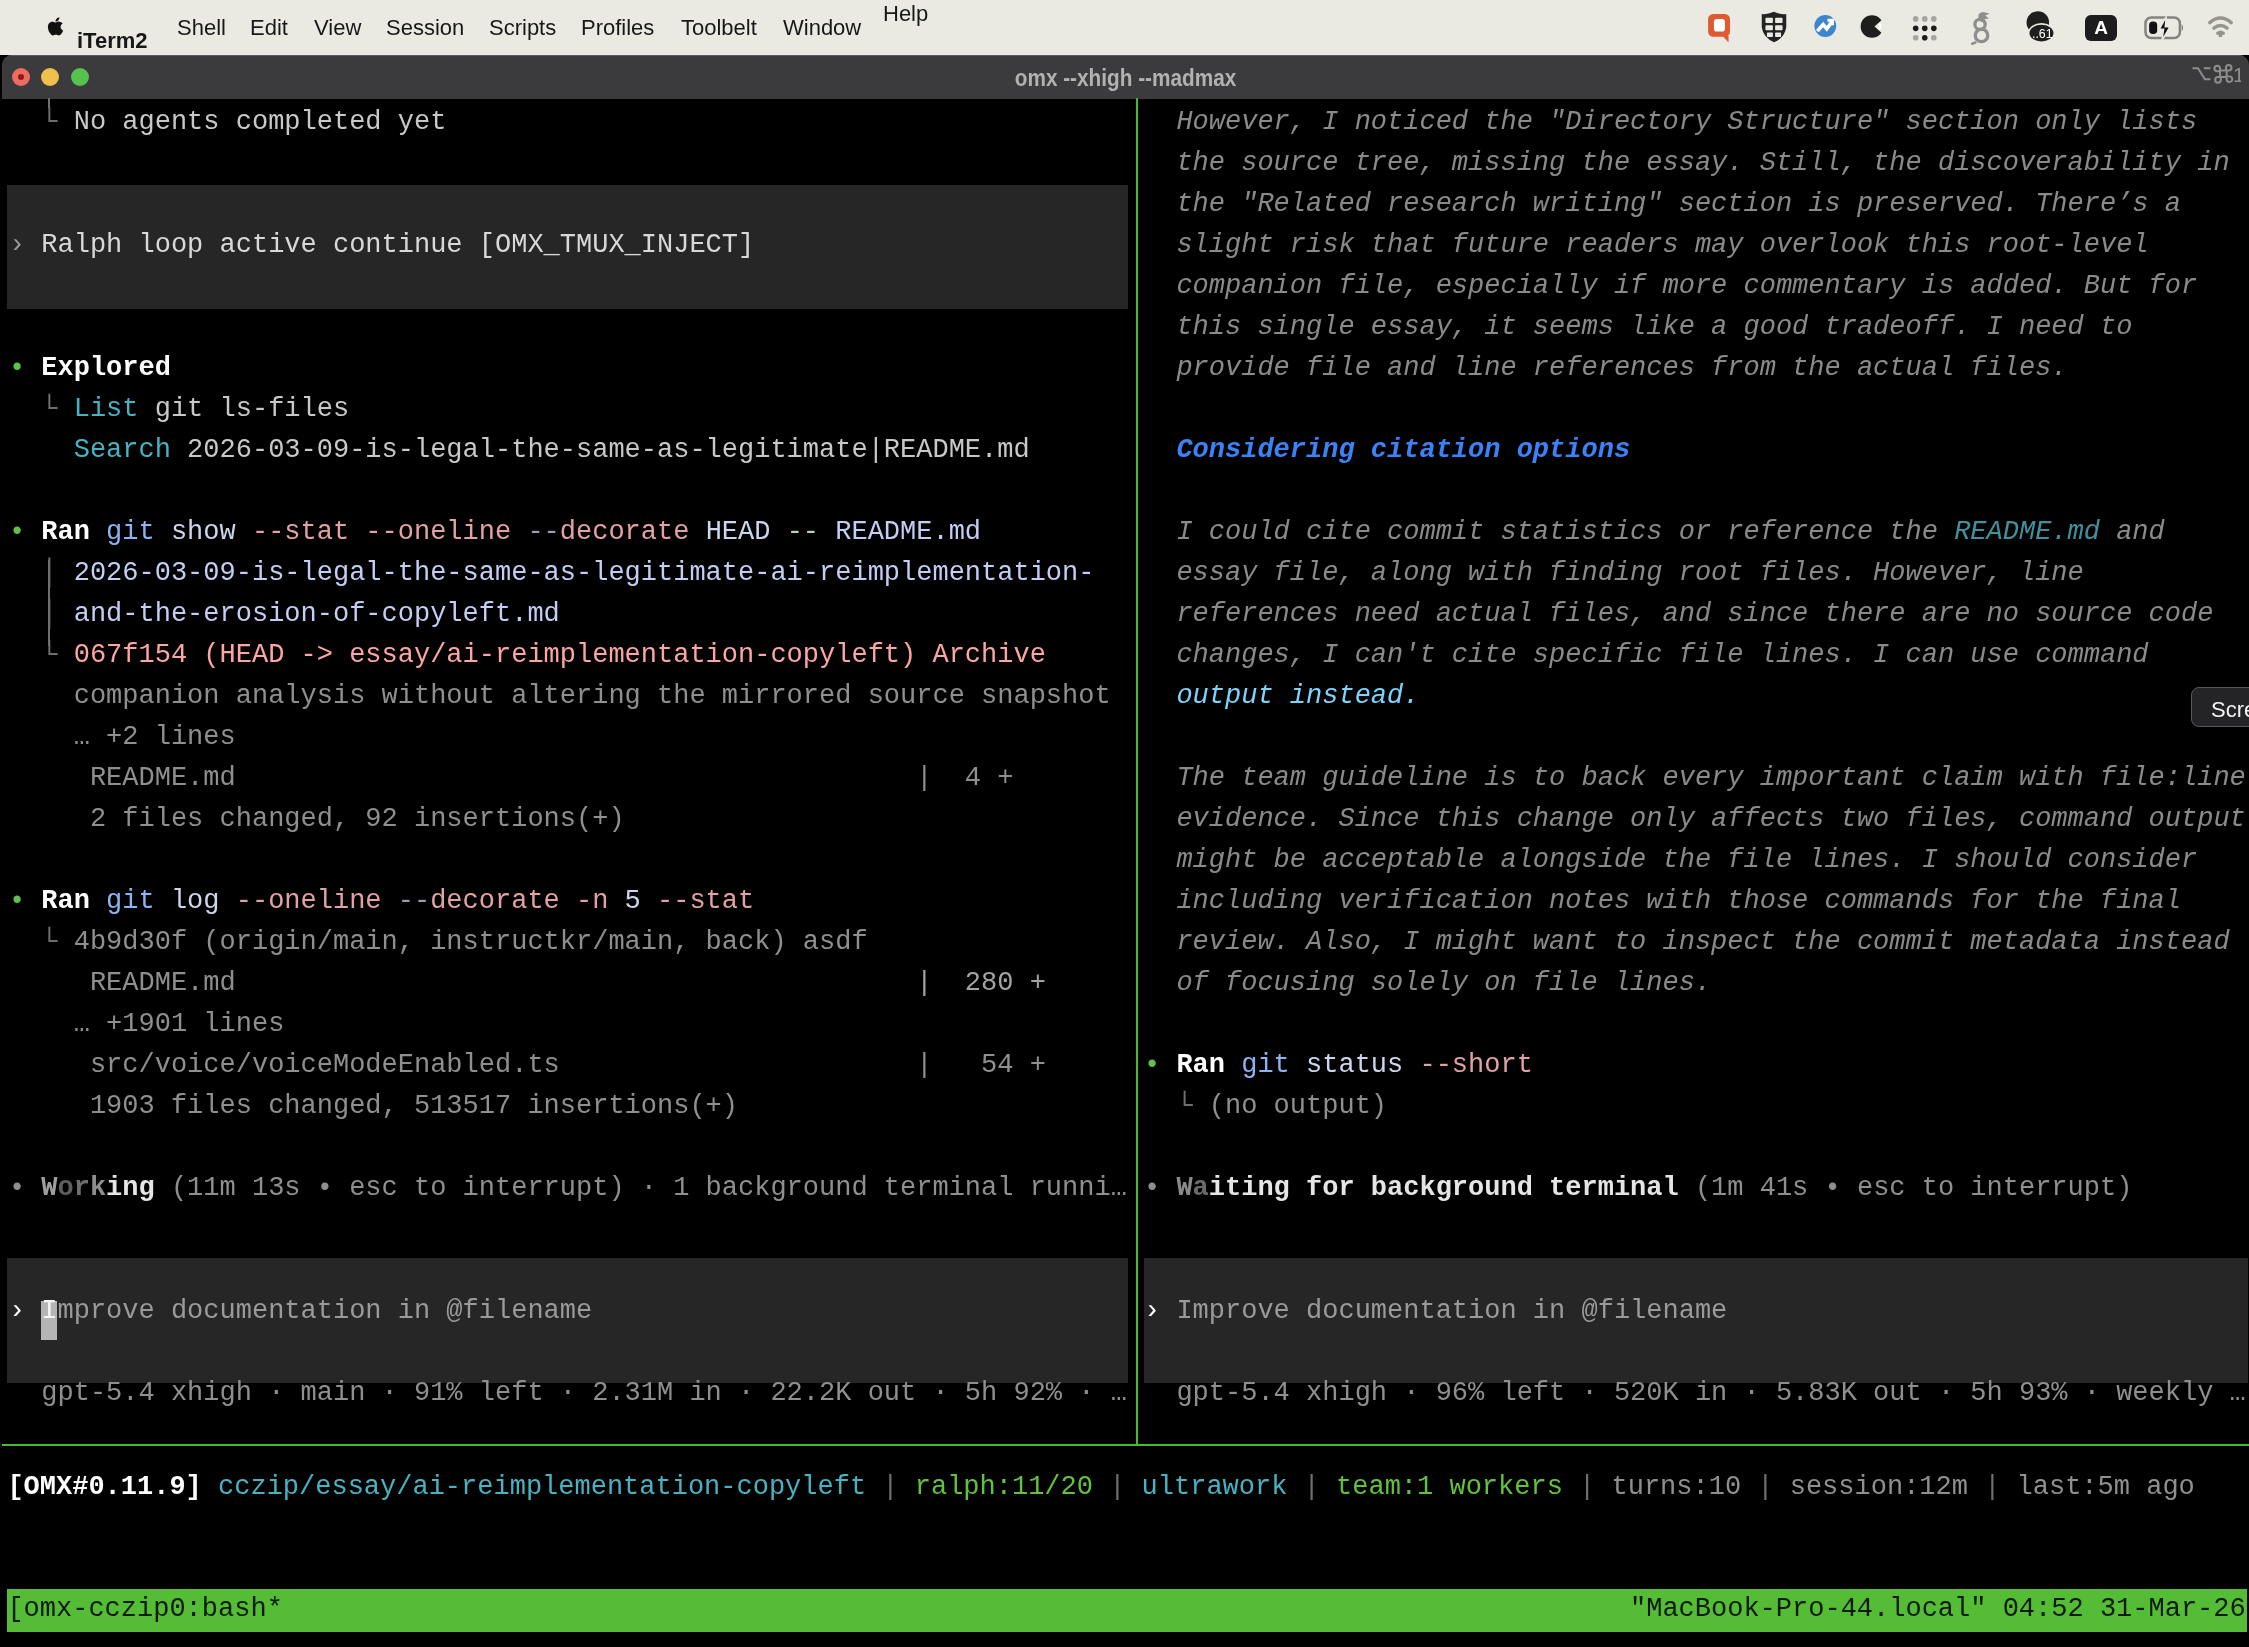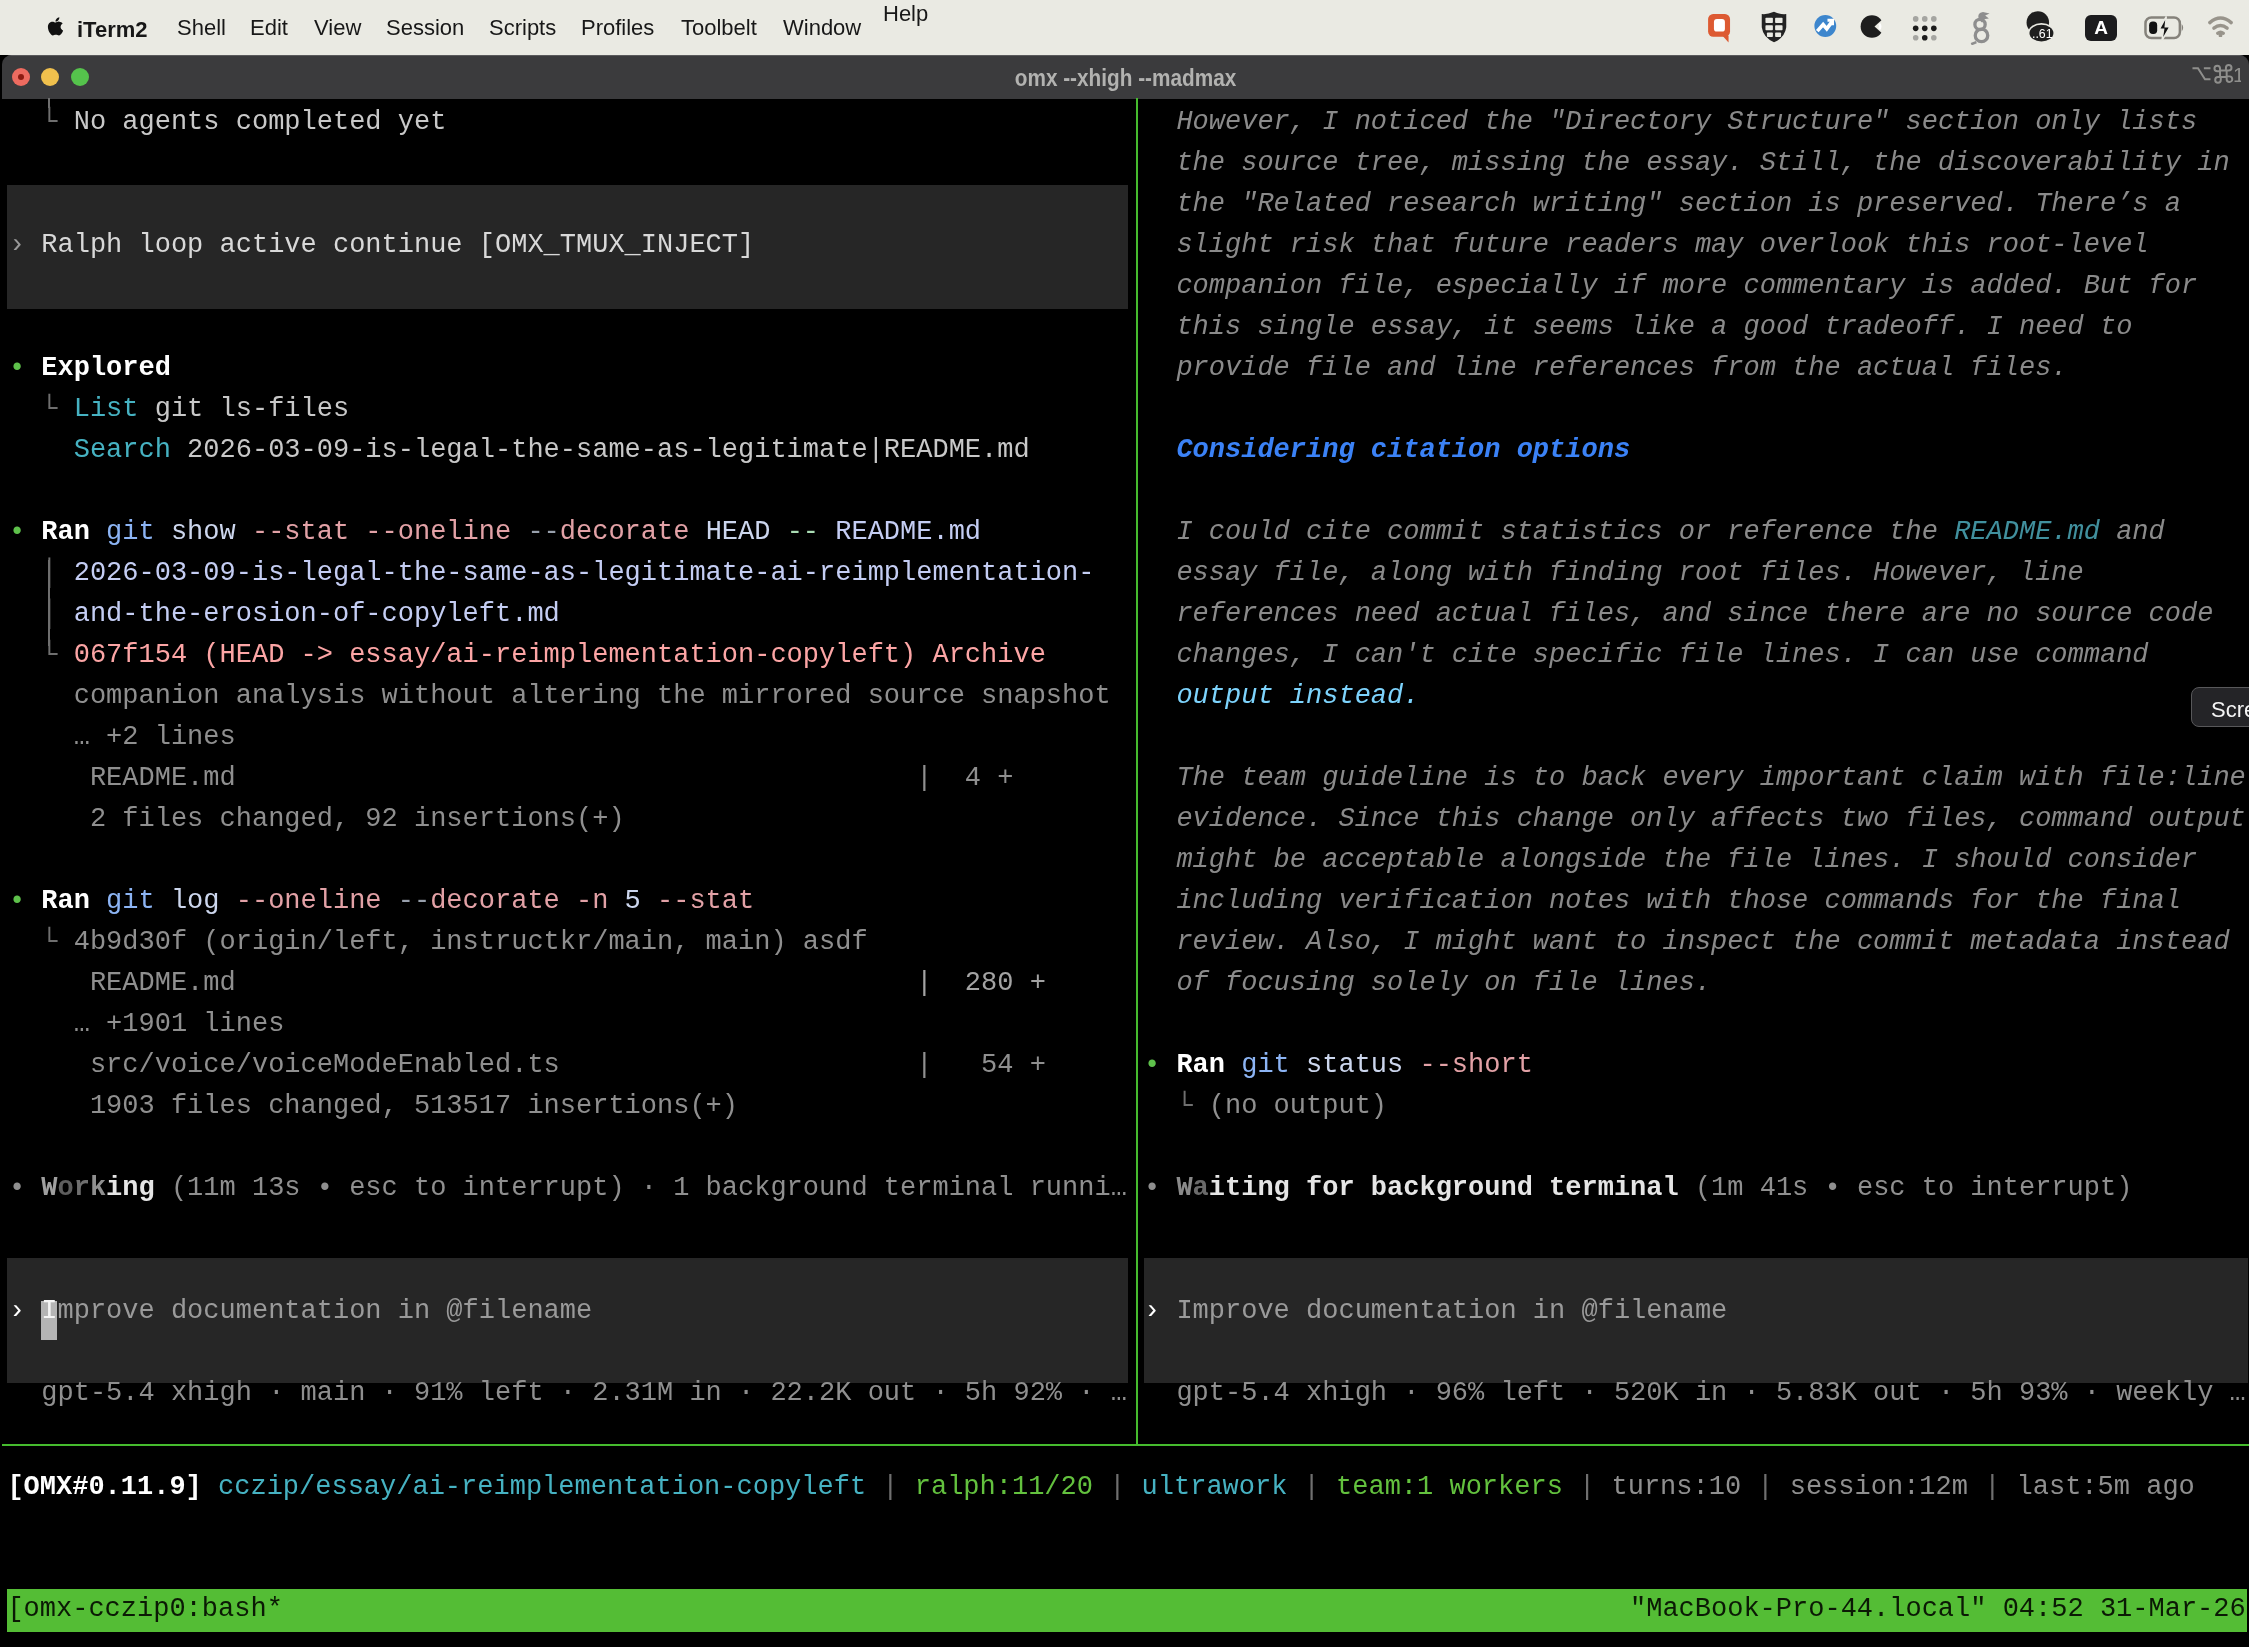--- a/index.html
+++ b/index.html
@@ -8,21 +8,21 @@
       font-size:27px; line-height:41px; white-space:pre; color:#c8c8c8; }
 .abs { position:absolute; }
 </style></head>
 <body>
 
 <div class="abs" style="left:0;top:0;width:2250px;height:55px;background:#eaeae3;"></div>
 <svg class="abs" style="left:47px;top:16px;" width="17" height="20.7" viewBox="0 0 384 512">
     <path fill="#111" d="M318.7 268.7c-.2-36.7 16.4-64.4 50-84.8-18.8-26.9-47.2-41.7-84.7-44.6-35.5-2.8-74.3 20.7-88.5 20.7-15 0-49.4-19.7-76.4-19.7C63.3 141.2 4 184.8 4 273.5q0 39.3 14.4 81.2c12.8 36.7 59 126.7 107.2 125.2 25.2-.6 43-17.9 75.8-17.9 31.8 0 48.3 17.9 76.4 17.9 48.6-.7 90.4-82.5 102.6-119.3-65.2-30.7-61.7-90-61.7-91.9zm-56.6-164.2c27.3-32.4 24.8-61.9 24-72.5-24.1 1.4-52 16.4-67.9 34.9-17.5 19.8-27.8 44.3-25.6 71.9 26.1 2 49.9-11.4 69.5-34.3z"></path>
   </svg>
 <div class="abs" style="left:0;top:0;width:2250px;height:55px;font-size:22px;color:#181818;">
-<span class="abs" style="left:77px;top:17px;font-weight:bold;">iTerm2</span>
+<span class="abs" style="left:77px;top:28px;font-weight:bold;">iTerm2</span>
 <span class="abs" style="left:177px;top:14.8px;">Shell</span>
 <span class="abs" style="left:250px;top:14.8px;">Edit</span>
 <span class="abs" style="left:314px;top:14.8px;">View</span>
 <span class="abs" style="left:386px;top:14.8px;">Session</span>
 <span class="abs" style="left:489px;top:14.8px;">Scripts</span>
 <span class="abs" style="left:581px;top:14.8px;text-align:center;">Profiles</span>
 <span class="abs" style="left:681px;top:14.8px;">Toolbelt</span>
 <span class="abs" style="left:783px;top:14.8px;">Window</span>
 <span class="abs" style="left:883px;top:1px;">Help</span>
 </div>
@@ -137,21 +137,21 @@
 <span style="color:#5ec14b;">•</span> <span style="color:#ffffff;font-weight:bold;">Ran</span> <span style="color:#8cb4f4;">git</span> <span style="color:#ccd6ed;">show</span> <span style="color:#e2a1a6;">--stat</span> <span style="color:#e2a1a6;">--oneline</span> <span style="color:#98a0ac;">--</span><span style="color:#e2a1a6;">decorate</span> <span style="color:#ccd6ed;">HEAD</span> <span style="color:#aaddb4;">--</span> <span style="color:#c4cdf3;">README.md</span>
   <span style="color:#6f6f6f;">│</span> <span style="color:#c4cdf3;">2026-03-09-is-legal-the-same-as-legitimate-ai-reimplementation-</span>
   <span style="color:#6f6f6f;">│</span> <span style="color:#c4cdf3;">and-the-erosion-of-copyleft.md</span>
   <span style="color:#6f6f6f;">└</span> <span style="color:#fca5a5;">067f154 (HEAD -&gt; essay/ai-reimplementation-copyleft) Archive</span>
     <span style="color:#8f8f8f;">companion analysis without altering the mirrored source snapshot</span>
     <span style="color:#8f8f8f;">… +2 lines</span>
      <span style="color:#8f8f8f;">README.md</span>                                          <span style="color:#8f8f8f;">|  4 +</span>
      <span style="color:#8f8f8f;">2 files changed, 92 insertions(+)</span>
 
 <span style="color:#5ec14b;">•</span> <span style="color:#ffffff;font-weight:bold;">Ran</span> <span style="color:#8cb4f4;">git</span> <span style="color:#ccd6ed;">log</span> <span style="color:#e2a1a6;">--oneline</span> <span style="color:#98a0ac;">--</span><span style="color:#e2a1a6;">decorate</span> <span style="color:#e2a1a6;">-n</span> <span style="color:#ccd6ed;">5</span> <span style="color:#e2a1a6;">--stat</span>
-  <span style="color:#6f6f6f;">└</span> <span style="color:#8f8f8f;">4b9d30f (origin/left, instructkr/main, main) asdf</span>
+  <span style="color:#6f6f6f;">└</span> <span style="color:#8f8f8f;">4b9d30f (origin/main, instructkr/main, back) asdf</span>
      <span style="color:#8f8f8f;">README.md</span>                                          <span style="color:#a3a3a3;margin-top:16px;">|  280 +</span>
     <span style="color:#8f8f8f;">… +1901 lines</span>
      <span style="color:#8f8f8f;">src/voice/voiceModeEnabled.ts</span>                      <span style="color:#8f8f8f;">|   54 +</span>
      <span style="color:#8f8f8f;">1903 files changed, 513517 insertions(+)</span>
 
 <span style="color:#8f8f8f;">•</span> <span style="font-weight:bold;color:#9f9f9f;">W</span><span style="font-weight:bold;color:#5e5e5e;">o</span><span style="font-weight:bold;color:#6f6f6f;">r</span><span style="font-weight:bold;color:#8f8f8f;">k</span><span style="font-weight:bold;color:#e5e5e5;">ing</span><span style="color:#8f8f8f;"> (11m 13s • esc to interrupt) · 1 background terminal runni…</span>
 
 
 <span style="color:#ffffff;">›</span> <span style="color:#f5f5f5;">I</span><span style="color:#9a9a9a;">mprove documentation in @filename</span>
 

